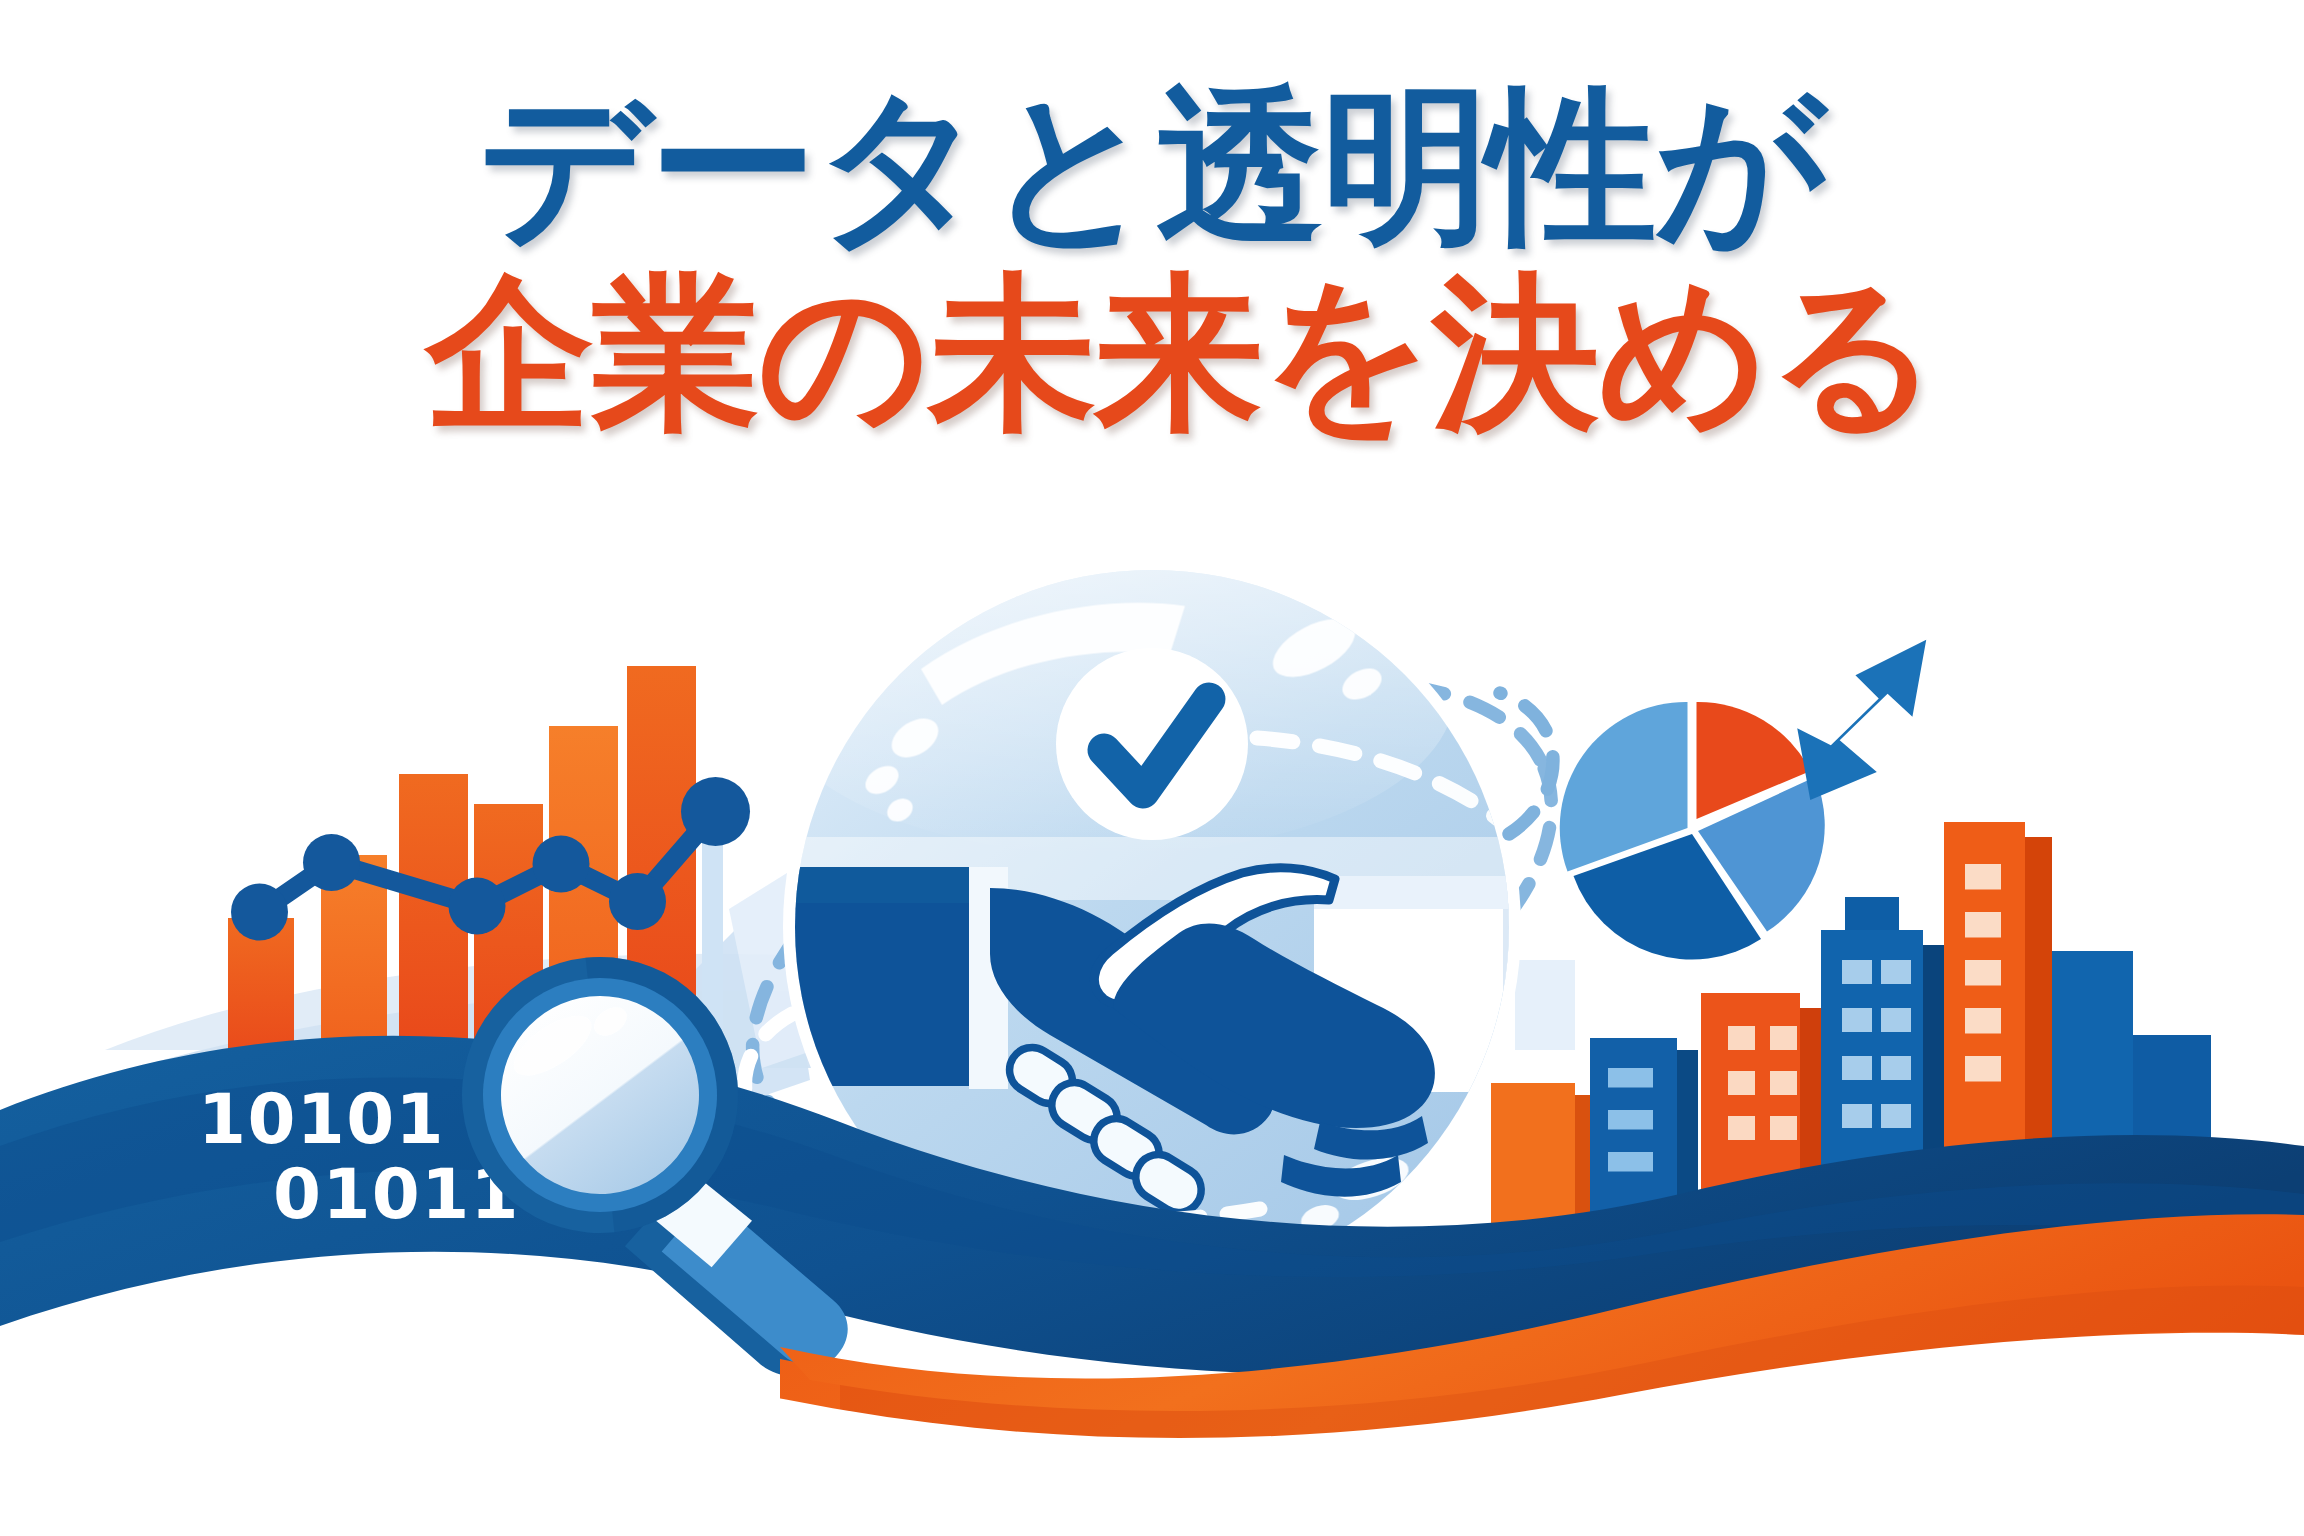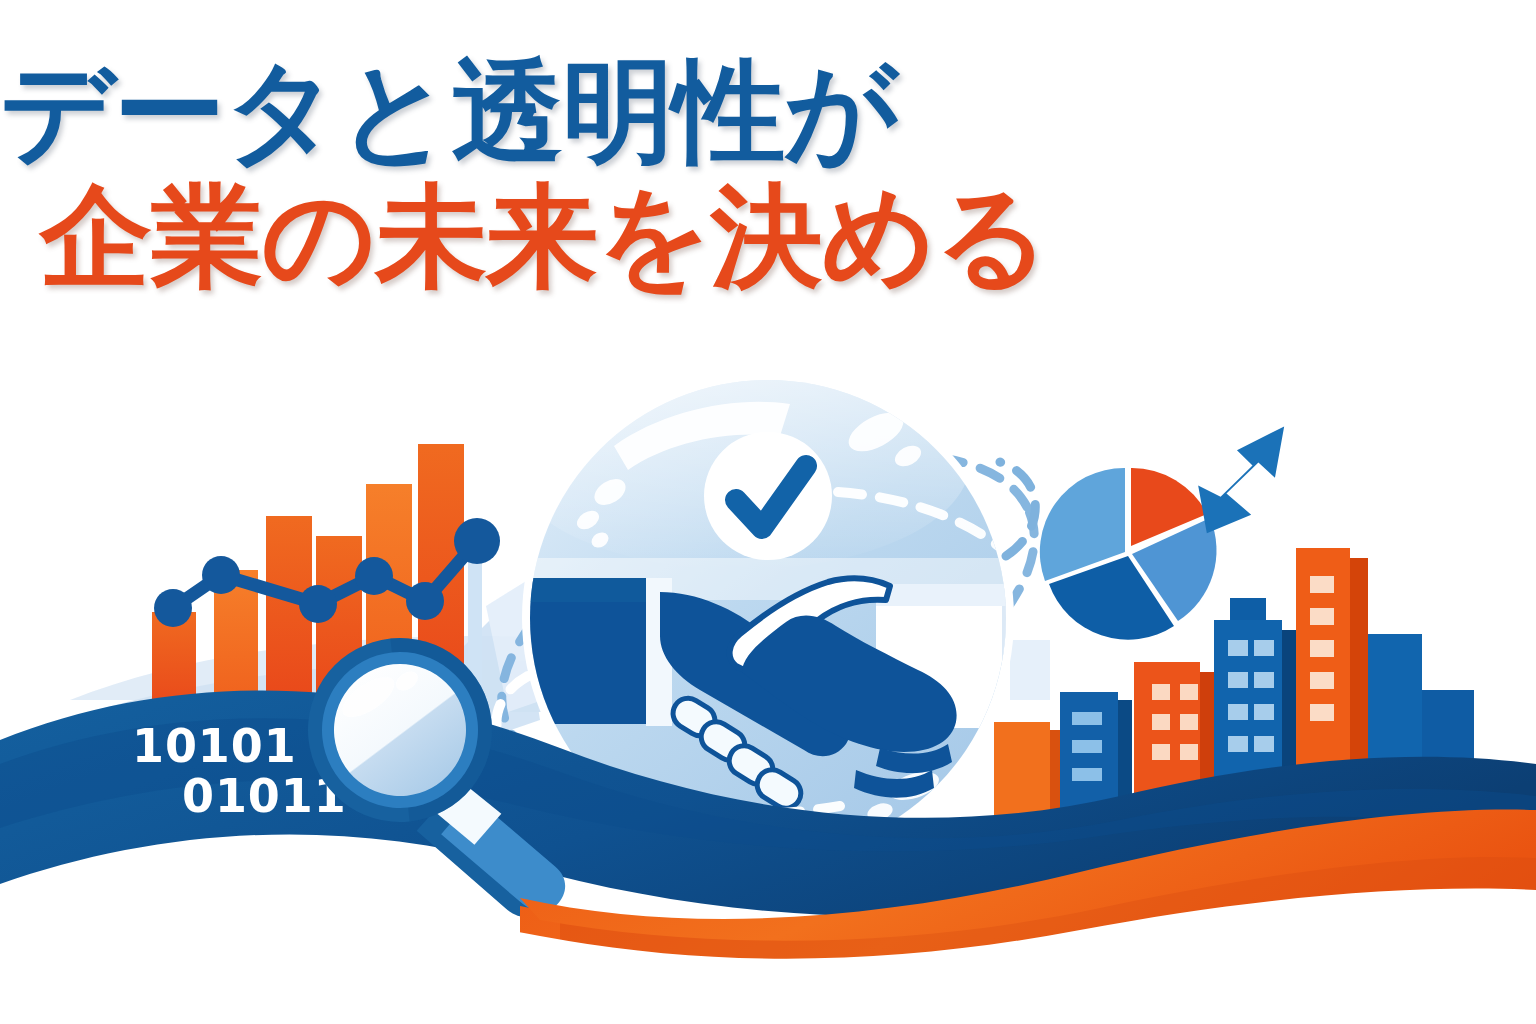--- a/index.html
+++ b/index.html
@@ -18,21 +18,21 @@
     background: #ffffff;
     overflow: hidden;
   }
 
   
   #headline {
     position: absolute;
     left: 0;
     top: 52px;
     width: 1536px;
-    text-align: left;
+    text-align: center;
     z-index: 40;
     pointer-events: none;
   }
   .title-line {
     display: block;
     font-family: "DejaVu Sans", "Liberation Sans", sans-serif;
     font-weight: 700;
     letter-spacing: -0.01em;
     line-height: 1.06;
     white-space: nowrap;

